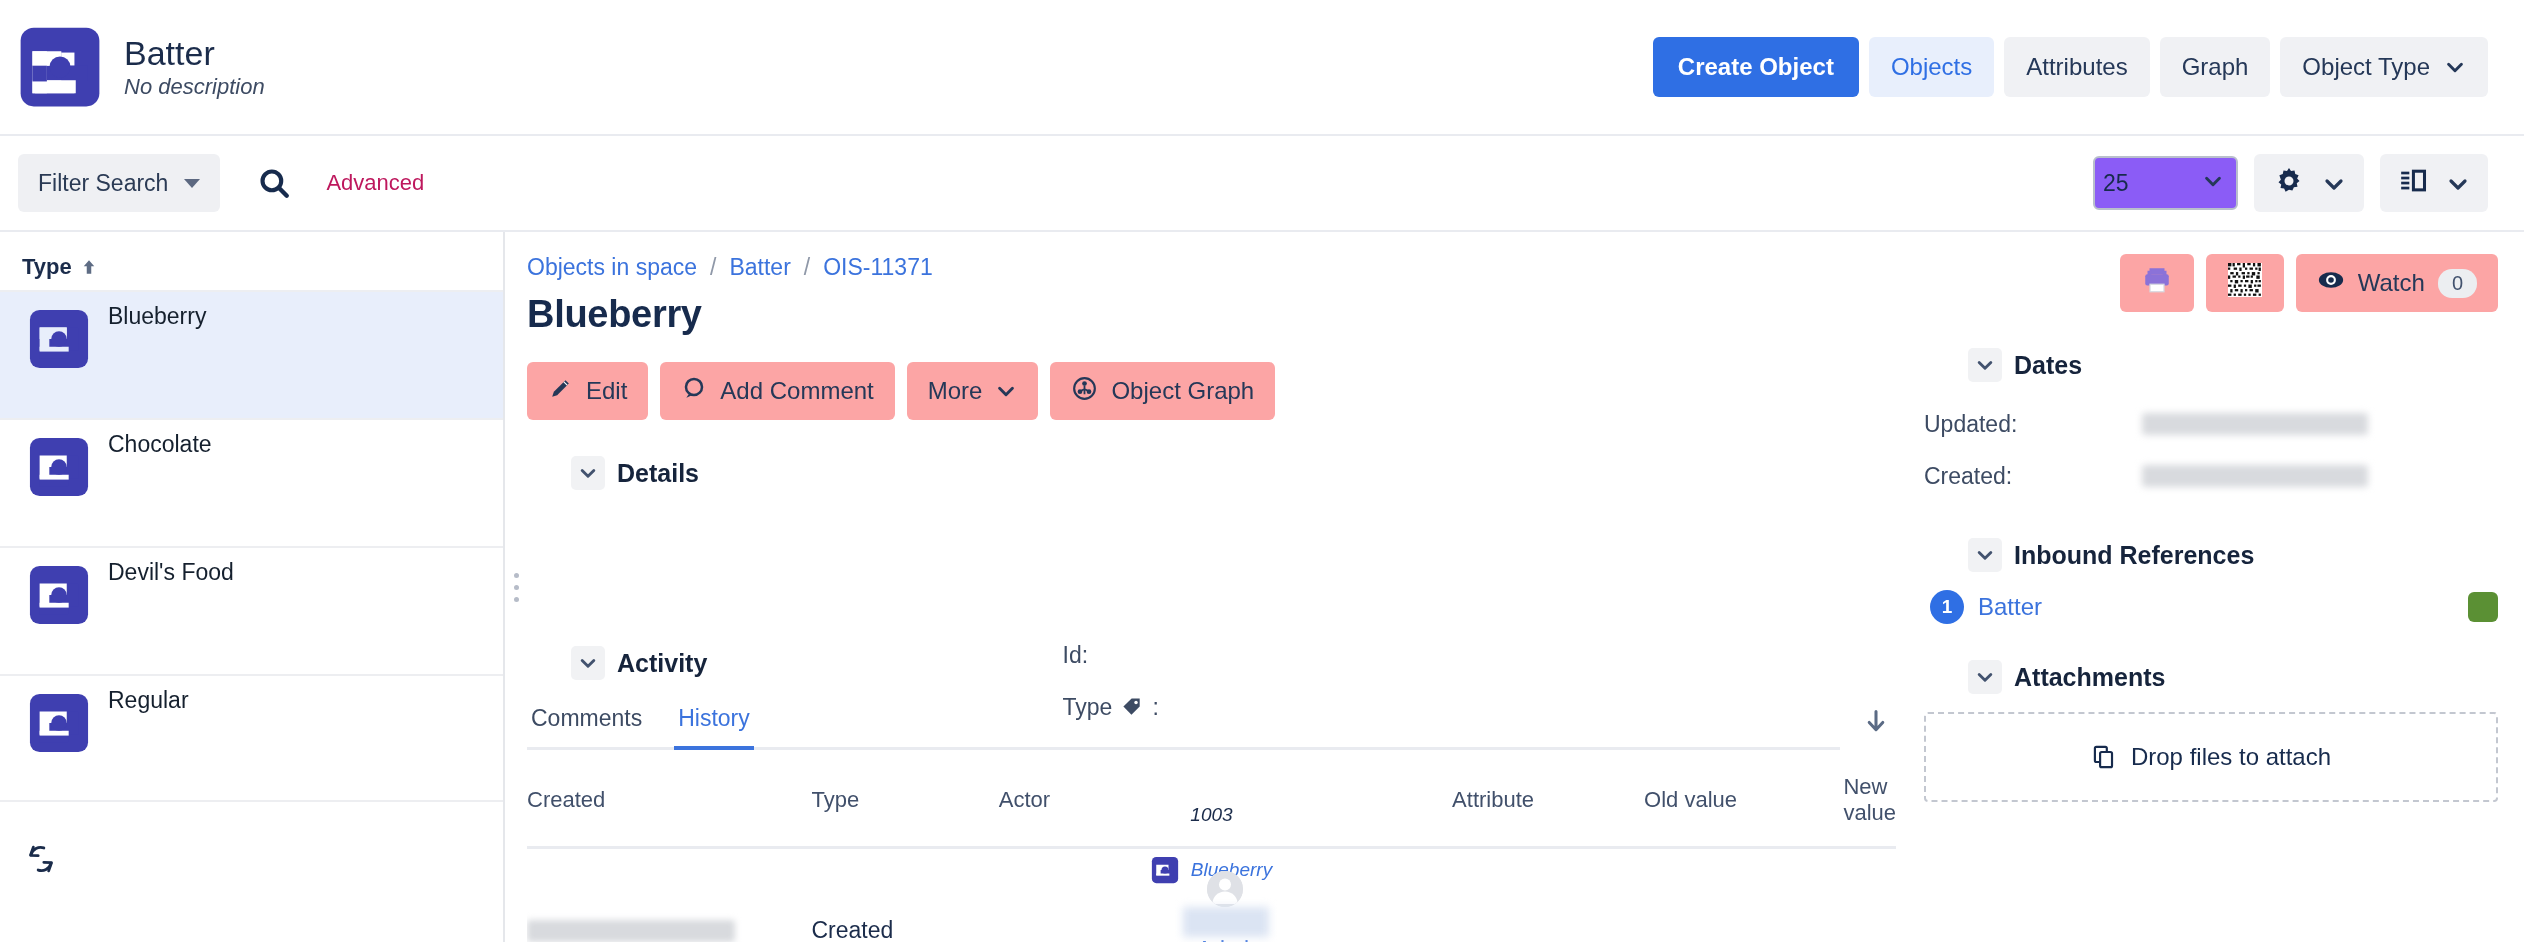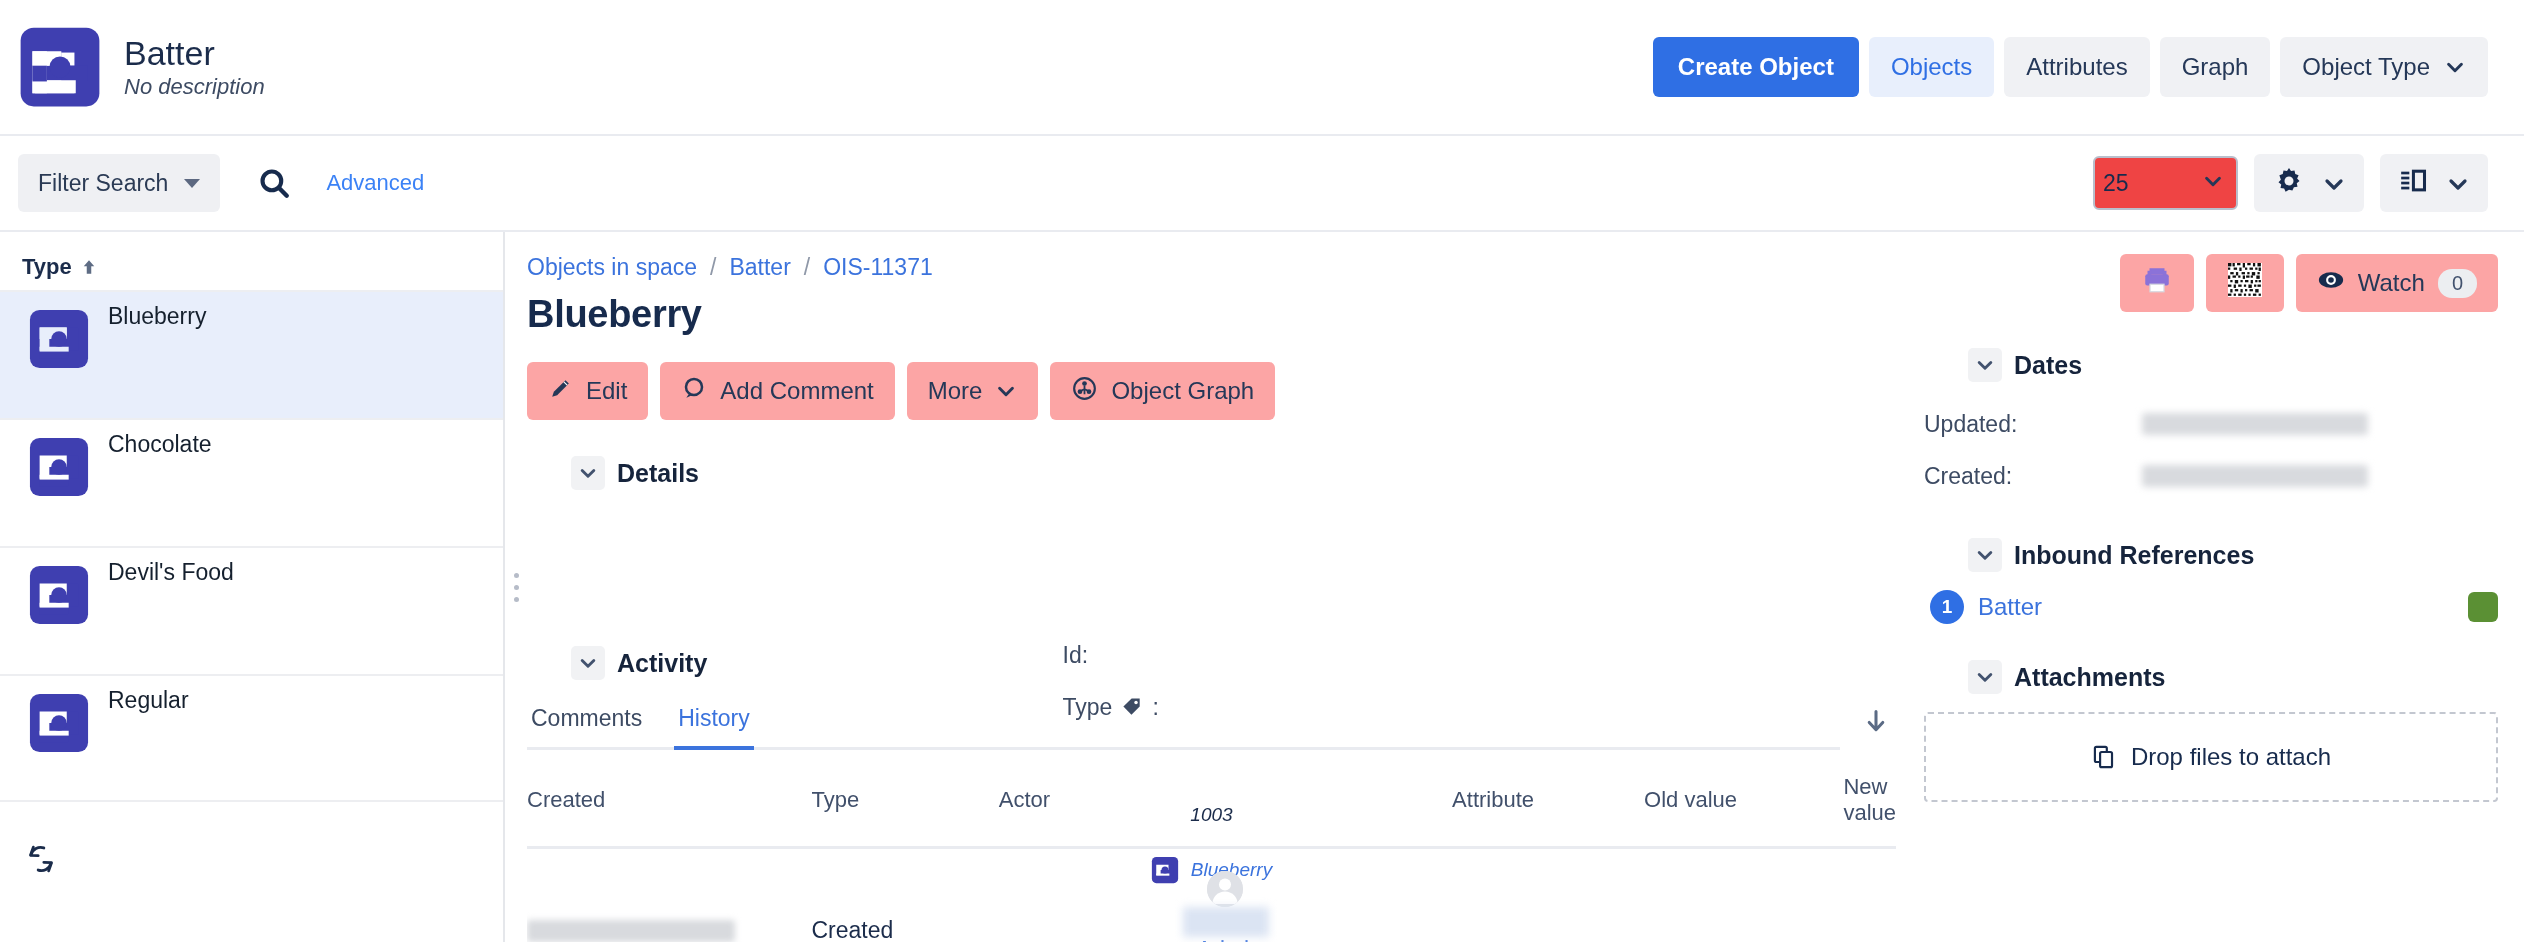--- a/index.html
+++ b/index.html
@@ -98,29 +98,29 @@
   }
   .search-icon-btn {
     margin-left: 30px;
     width: 48px; height: 48px;
     display: inline-flex; align-items: center; justify-content: center;
     cursor: pointer;
   }
   .adv-link {
     margin-left: 28px;
     font-size: 22px;
-    color: #3b82f6;
+    color: #be185d;
     cursor: pointer;
   }
   .toolbar-right { margin-left: auto; display: flex; align-items: center; gap: 16px; }
   .page-select {
     width: 145px; height: 54px;
     border: 2px solid #b9bfcc;
     border-radius: 6px;
-    background: #ef4444;
+    background: #8b5cf6;
     font-size: 23px;
     color: #172b4d;
     font-family: "Liberation Sans", sans-serif;
     padding: 0 8px;
     box-sizing: border-box;
     cursor: pointer;
     appearance: none;
     -webkit-appearance: none;
     background-image: none;
   }

